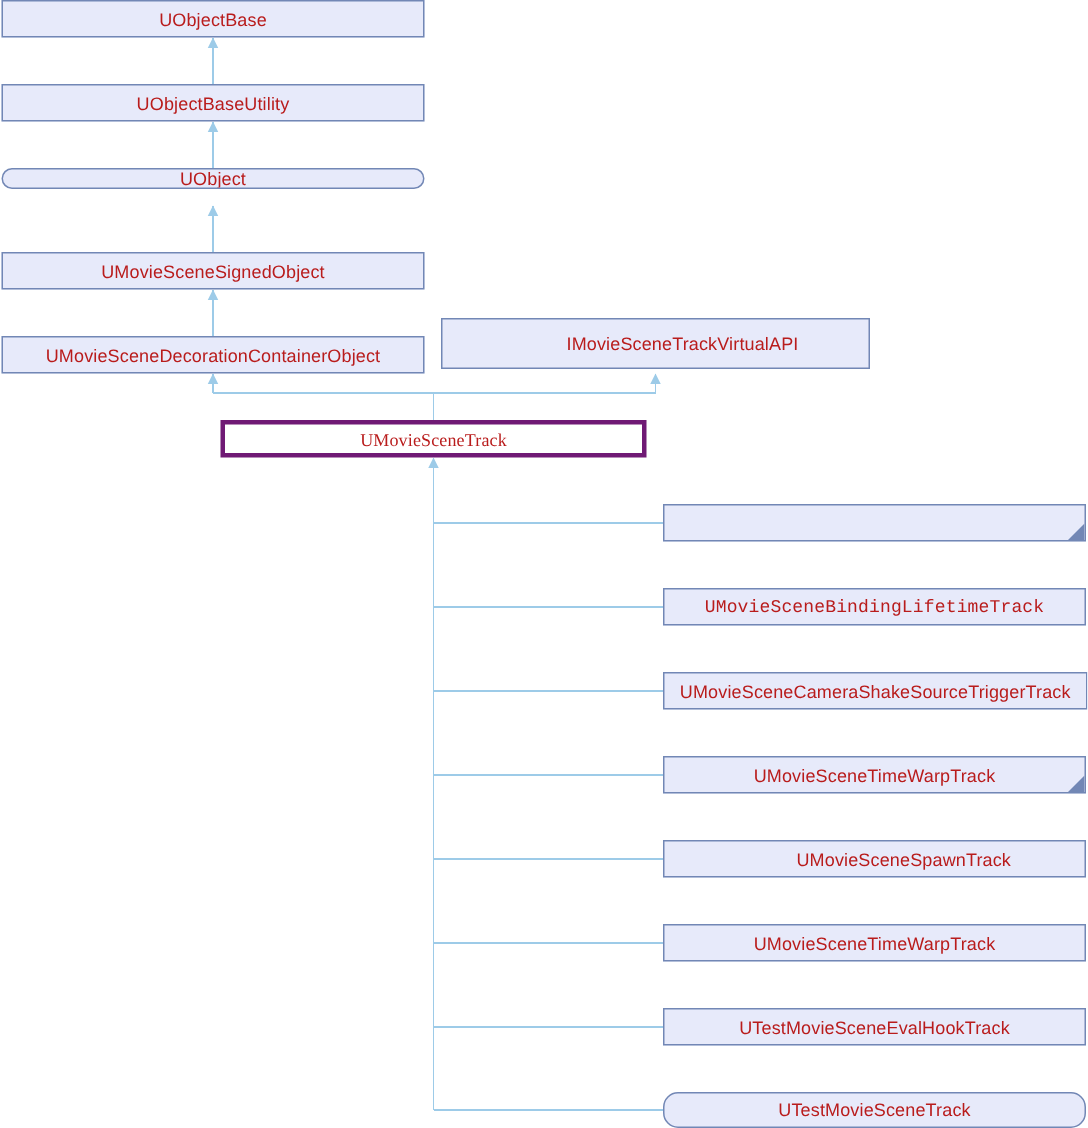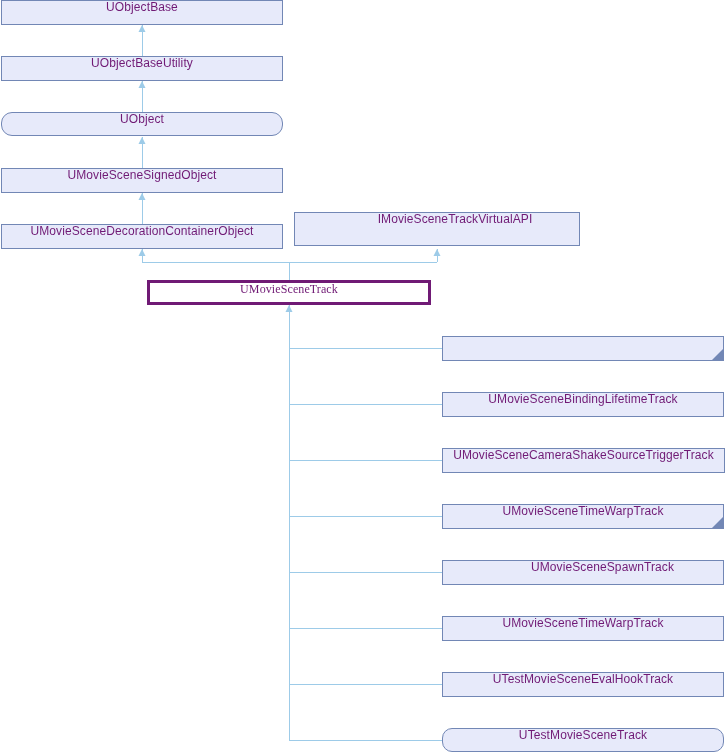--- a/index.html
+++ b/index.html
@@ -24,24 +24,25 @@
     top: 0;
     width: 725px;
     height: 752px;
     pointer-events: none;
   }
   .node {
     position: absolute;
     box-sizing: border-box;
     border: 1px solid #7287b5;
     background: #e7eafa;
-    color: #701a75;
+    color: #b91c1c;
     font-size: 12px;
     line-height: 1;
     display: flex;
+    align-items: center;
     justify-content: center;
     white-space: nowrap;
     overflow: hidden;
     letter-spacing: 0.1px;
   }
   .node.current {
     border: 3px solid #701a75;
     background: #ffffff;
     font-family: Liberation Serif, serif;
   }
@@ -99,39 +100,39 @@
       <line x1="289" y1="684.5" x2="442" y2="684.5" stroke="#9dcbe8" stroke-width="1" shape-rendering="crispEdges"></line>
       <line x1="289" y1="740" x2="442" y2="740" stroke="#9dcbe8" stroke-width="1" shape-rendering="crispEdges"></line>
     </svg>
   <div id="nodes">
       <div class="node" style="left: 1px; top: 0px; width: 282px; height: 25px;">
         <span class="label">UObjectBase</span>
       </div>
       <div class="node" style="left: 1px; top: 56px; width: 282px; height: 25px;">
         <span class="label">UObjectBaseUtility</span>
       </div>
-      <div class="node" style="left: 1px; top: 112px; width: 282px; height: 24px; border-radius: 11px;">
+      <div class="node" style="left: 1px; top: 112px; width: 282px; height: 14px; border-radius: 11px;">
         <span class="label">UObject</span>
       </div>
       <div class="node" style="left: 1px; top: 168px; width: 282px; height: 25px;">
         <span class="label">UMovieSceneSignedObject</span>
       </div>
       <div class="node" style="left: 1px; top: 224px; width: 282px; height: 25px;">
         <span class="label">UMovieSceneDecorationContainerObject</span>
       </div>
       <div class="node" style="left: 294px; top: 212px; width: 286px; height: 34px; padding-left: 36px;">
         <span class="label">IMovieSceneTrackVirtualAPI</span>
       </div>
       <div class="node current" style="left: 147px; top: 280px; width: 284px; height: 25px;">
         <span class="label">UMovieSceneTrack</span>
       </div>
       <div class="node" style="left: 442px; top: 336px; width: 282px; height: 25px;">
         <span class="fold"></span>
       </div>
-      <div class="node" style="left: 442px; top: 392px; width: 282px; height: 25px;">
+      <div class="node" style="left: 442px; top: 392px; width: 282px; height: 25px; font-family: Liberation Mono, monospace;">
         <span class="label">UMovieSceneBindingLifetimeTrack</span>
       </div>
       <div class="node" style="left: 442px; top: 448px; width: 283px; height: 25px;">
         <span class="label">UMovieSceneCameraShakeSourceTriggerTrack</span>
       </div>
       <div class="node" style="left: 442px; top: 504px; width: 282px; height: 25px;">
         <span class="label">UMovieSceneTimeWarpTrack</span>
         <span class="fold"></span>
       </div>
       <div class="node" style="left: 442px; top: 560px; width: 282px; height: 25px; padding-left: 39px;">

